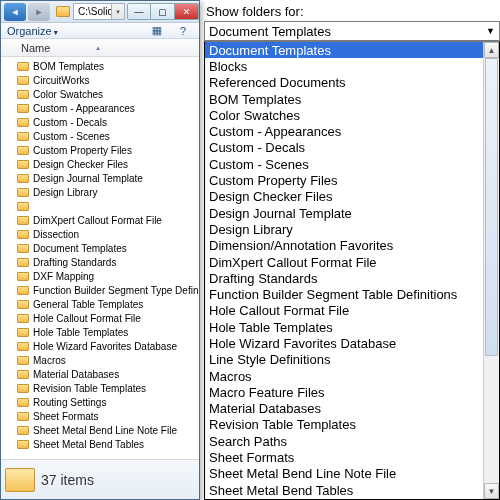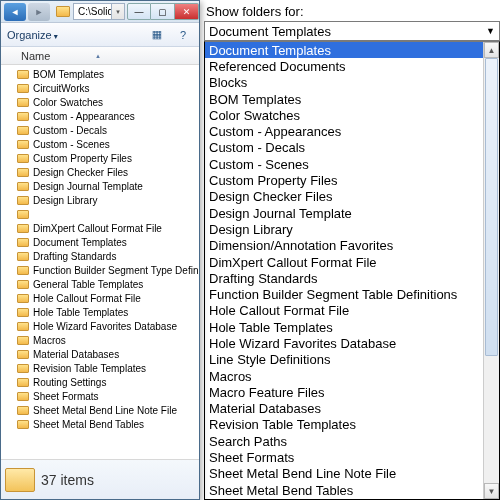--- a/index.html
+++ b/index.html
@@ -34,21 +34,21 @@
   }
   .addr-dd { width:13px; height:17px; border:1px solid #a0b0c4; border-left:none;
     background:linear-gradient(#f4f4f4,#e4e4e4); display:flex; align-items:center; justify-content:center; font-size:7px; color:#555;}
   .winbtns { display:flex; margin-left:2px; }
   .winbtn { width:24px; height:17px; display:flex; align-items:center; justify-content:center; font-size:9px;
     border:1px solid #8aa; border-left:none; background:linear-gradient(#f0f6fc,#d4e4f4);}
   .winbtn:first-child{border-left:1px solid #8aa; border-radius:2px 0 0 2px;}
   .winbtn.close{background:linear-gradient(#f08080,#c83030); color:#fff; border-radius:0 2px 2px 0;}
   
   .toolbar {
-    height:24px; display:flex; align-items:center; gap:6px; padding:4px 6px;
+    height:16px; display:flex; align-items:center; gap:6px; padding:4px 6px;
     background: linear-gradient(#fcfcfe, #e8eef7);
     border-bottom:1px solid #ccd6e4; font-size:11px; color:#1a3c64;
   }
   .toolbar .dd::after{content:" ▾"; font-size:8px;}
   .toolbar .spacer{flex:1;}
   .toolbtn{width:20px; height:18px; border:1px solid transparent; display:flex; align-items:center; justify-content:center; color:#2a5a8a; font-size:11px;}
   
   .colhdr {
     height:18px; background:linear-gradient(#fdfdfd,#eef0f3);
     border-bottom:1px solid #d8d8d8; font-size:11px; color:#333;
@@ -190,25 +190,33 @@
       </div>
       <div class="frow">
         <div class="fi"></div>
       </div>
       <div class="frow">
         <div class="fi"></div>
         <span>DimXpert Callout Format File</span>
       </div>
       <div class="frow">
         <div class="fi"></div>
+        <span>Dissection</span>
+      </div>
+      <div class="frow">
+        <div class="fi"></div>
         <span>Document Templates</span>
       </div>
       <div class="frow">
         <div class="fi"></div>
         <span>Drafting Standards</span>
+      </div>
+      <div class="frow">
+        <div class="fi"></div>
+        <span>DXF Mapping</span>
       </div>
       <div class="frow">
         <div class="fi"></div>
         <span>Function Builder Segment Type Defini...</span>
       </div>
       <div class="frow">
         <div class="fi"></div>
         <span>General Table Templates</span>
       </div>
       <div class="frow">
@@ -261,22 +269,22 @@
 
 <div class="right">
   <div class="right-label">Show folders for:</div>
   <div class="combo">
     <span>Document Templates</span>
     <span class="arrow">▼</span>
   </div>
   <div class="listbox">
     <div class="listitems" id="listitems">
         <div class="li sel">Document Templates</div>
+        <div class="li">Blocks</div>
         <div class="li">Referenced Documents</div>
-        <div class="li">Blocks</div>
         <div class="li">BOM Templates</div>
         <div class="li">Color Swatches</div>
         <div class="li">Custom - Appearances</div>
         <div class="li">Custom - Decals</div>
         <div class="li">Custom - Scenes</div>
         <div class="li">Custom Property Files</div>
         <div class="li">Design Checker Files</div>
         <div class="li">Design Journal Template</div>
         <div class="li">Design Library</div>
         <div class="li">Dimension/Annotation Favorites</div>

